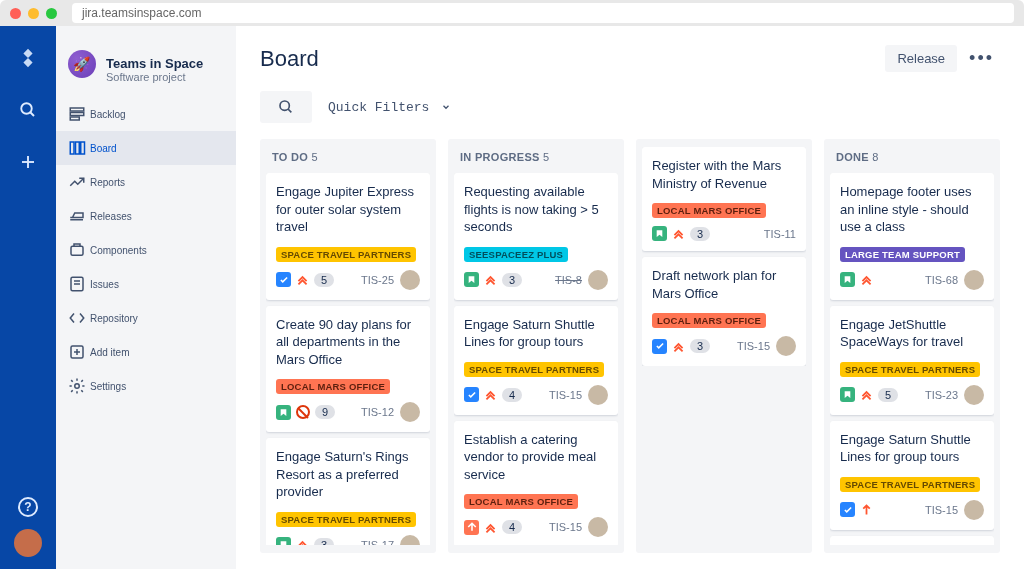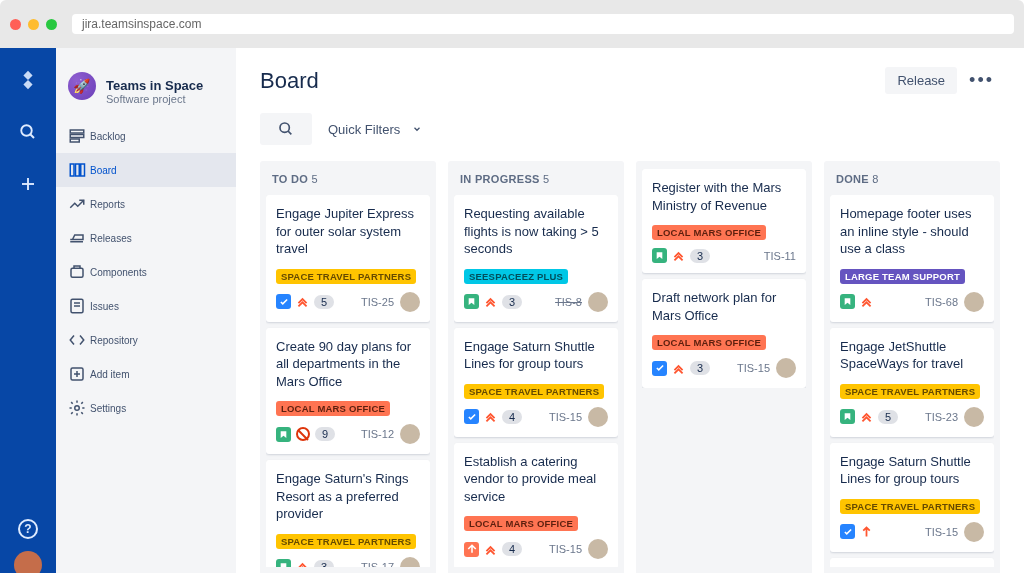--- a/index.html
+++ b/index.html
@@ -1,19 +1,19 @@
 <!DOCTYPE html>
 <html><head>
 <meta charset="utf-8">
 <style>
 * { margin: 0; padding: 0; box-sizing: border-box; }
 body { font-family: -apple-system, BlinkMacSystemFont, 'Segoe UI', sans-serif; background: #fff; overflow: hidden; }
 
 
-.browser-chrome { background: #e8e8e8; height: 48px; display: flex; align-items: center; padding: 0 10px; border-radius: 6px 6px 0 0; }
+.browser-chrome { background: #e8e8e8; height: 26px; display: flex; align-items: center; padding: 0 10px; border-radius: 6px 6px 0 0; }
 .traffic-lights { display: flex; gap: 7px; margin-right: 15px; }
 .traffic-light { width: 11px; height: 11px; border-radius: 50%; }
 .tl-red { background: #ff5f57; }
 .tl-yellow { background: #febc2e; }
 .tl-green { background: #28c840; }
 .url-bar { flex: 1; background: #fff; border-radius: 4px; height: 20px; padding: 2px 10px; font-size: 12px; color: #666; display: flex; align-items: center; }
 
 .app { display: flex; height: 543px; }
 
 
@@ -40,21 +40,21 @@
 
 .main { flex: 1; padding: 16px 24px; overflow: hidden; display: flex; flex-direction: column; }
 .page-header { display: flex; align-items: center; justify-content: space-between; margin-bottom: 16px; }
 .page-title { font-size: 22px; font-weight: 500; color: #172b4d; }
 .header-actions { display: flex; gap: 6px; align-items: center; }
 .release-btn { background: #f4f5f7; border: none; padding: 6px 12px; font-size: 13px; color: #42526e; border-radius: 3px; cursor: pointer; }
 .more-btn { background: #fff; border: none; padding: 6px; font-size: 18px; color: #42526e; cursor: pointer; letter-spacing: 2px; }
 
 .filters-row { display: flex; align-items: center; gap: 16px; margin-bottom: 16px; }
 .search-box { width: 52px; height: 32px; background: #f4f5f7; border-radius: 3px; display: flex; align-items: center; justify-content: center; }
-.quick-filters { display: flex; align-items: center; gap: 12px; font-size: 13px; color: #42526e; cursor: pointer; }
+.quick-filters { display: flex; align-items: center; gap: 12px; font-size: 13px; color: #42526e; cursor: pointer; font-family: Liberation Mono, monospace; }
 
 
 .board { display: flex; gap: 12px; flex: 1; overflow: hidden; }
 .column { width: 185px; background: #f4f5f7; border-radius: 3px; padding: 8px 6px; display: flex; flex-direction: column; }
 .column-header { font-size: 11px; font-weight: 600; color: #5e6c84; padding: 4px 6px 10px; text-transform: uppercase; letter-spacing: 0.3px; }
 .column-count { font-weight: 400; }
 .cards { display: flex; flex-direction: column; gap: 6px; overflow-y: auto; }
 
 
 .card { background: #fff; border-radius: 3px; padding: 10px; box-shadow: 0 1px 2px rgba(9,30,66,0.15); }

